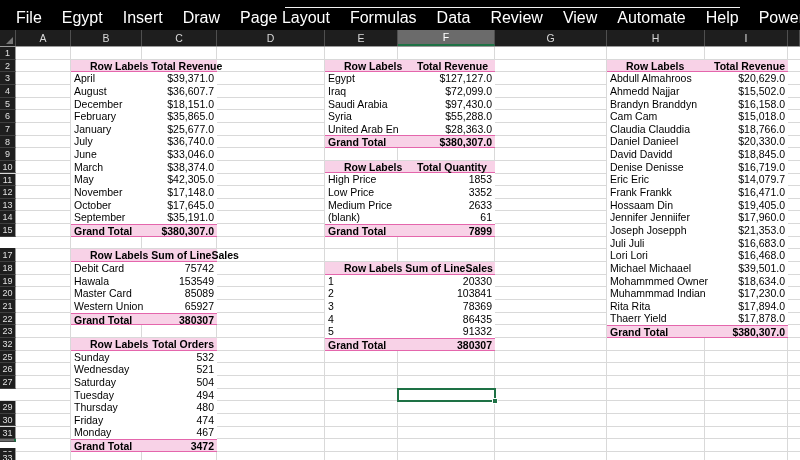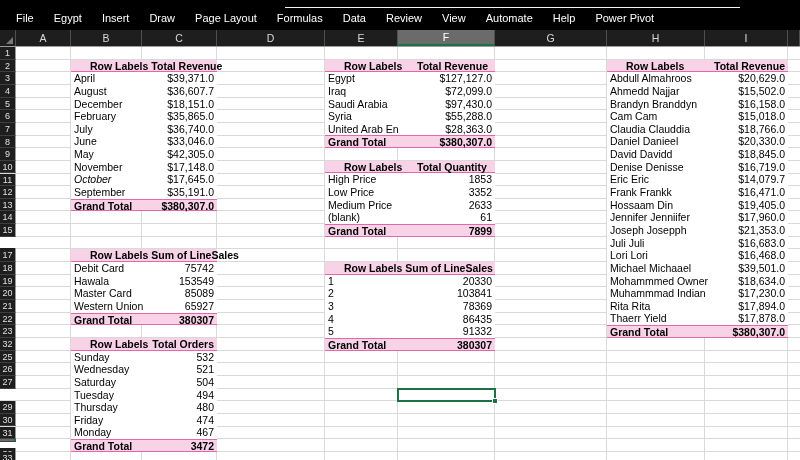--- a/index.html
+++ b/index.html
@@ -4,21 +4,21 @@
 <style>
   * { margin:0; padding:0; box-sizing:border-box; }
   html,body { width:800px; height:460px; overflow:hidden; background:#fff;
     font-family:"Liberation Sans","DejaVu Sans",sans-serif; }
   .app { position:relative; width:800px; height:460px; background:#fff; overflow:hidden; }
 
   
   .menubar { position:absolute; left:0; top:0; width:800px; height:30px; background:var(--menu-bg,#000); }
   .topline { position:absolute; left:285px; top:7px; width:455px; height:1px; background:#f2f2f2; }
   #menu { position:absolute; left:16px; top:0; height:30px; display:flex; gap:20px; align-items:center; }
-  .mitem { color:#fff; font-size:11px; white-space:nowrap; cursor:default; padding-top:6px;text-align:center; }
+  .mitem { color:#fff; font-size:16px; white-space:nowrap; cursor:default; padding-top:6px;text-align:center; }
 
   
   .colheaders { position:absolute; left:0; top:30px; width:800px; height:17px;
     background:var(--hdr-bg,#1E1E1E); border-bottom:1px solid #9a9a9a; }
   .corner { position:absolute; left:0; top:0; width:16px; height:16px; border-right:1px solid #4f4f4f; }
   .tri { position:absolute; right:2px; bottom:2px; width:0; height:0;
     border-left:7px solid transparent; border-bottom:7px solid #777; }
   .col { position:absolute; top:0; height:16px; color:#d9d9d9; font-size:10.5px; text-align:center;
     line-height:16px; border-right:1px solid #4f4f4f; }
   .col.sel { background:var(--hdr-sel,#6B6B6B); color:#fff; border-bottom:2px solid var(--green,#1E7145); line-height:14px; }
@@ -146,37 +146,45 @@
         </div>
         <div class="prow">
           <div class="pcell plab" style="width: 71px;">December</div>
           <div class="pcell pval">$18,151.0</div>
         </div>
         <div class="prow">
           <div class="pcell plab" style="width: 71px;">February</div>
           <div class="pcell pval">$35,865.0</div>
         </div>
         <div class="prow">
+          <div class="pcell plab" style="width: 71px;">January</div>
+          <div class="pcell pval">$25,677.0</div>
+        </div>
+        <div class="prow">
           <div class="pcell plab" style="width: 71px;">July</div>
           <div class="pcell pval">$36,740.0</div>
         </div>
         <div class="prow">
           <div class="pcell plab" style="width: 71px;">June</div>
           <div class="pcell pval">$33,046.0</div>
         </div>
         <div class="prow">
+          <div class="pcell plab" style="width: 71px;">March</div>
+          <div class="pcell pval">$38,374.0</div>
+        </div>
+        <div class="prow">
           <div class="pcell plab" style="width: 71px;">May</div>
           <div class="pcell pval">$42,305.0</div>
         </div>
         <div class="prow">
           <div class="pcell plab" style="width: 71px;">November</div>
           <div class="pcell pval">$17,148.0</div>
         </div>
         <div class="prow">
-          <div class="pcell plab" style="width: 71px; font-style: italic;">October</div>
+          <div class="pcell plab" style="width: 71px;">October</div>
           <div class="pcell pval">$17,645.0</div>
         </div>
         <div class="prow">
           <div class="pcell plab" style="width: 71px;">September</div>
           <div class="pcell pval">$35,191.0</div>
         </div>
         <div class="prow pgt">
           <div class="pcell plab" style="width: 71px;">Grand Total</div>
           <div class="pcell pval">$380,307.0</div>
         </div>

